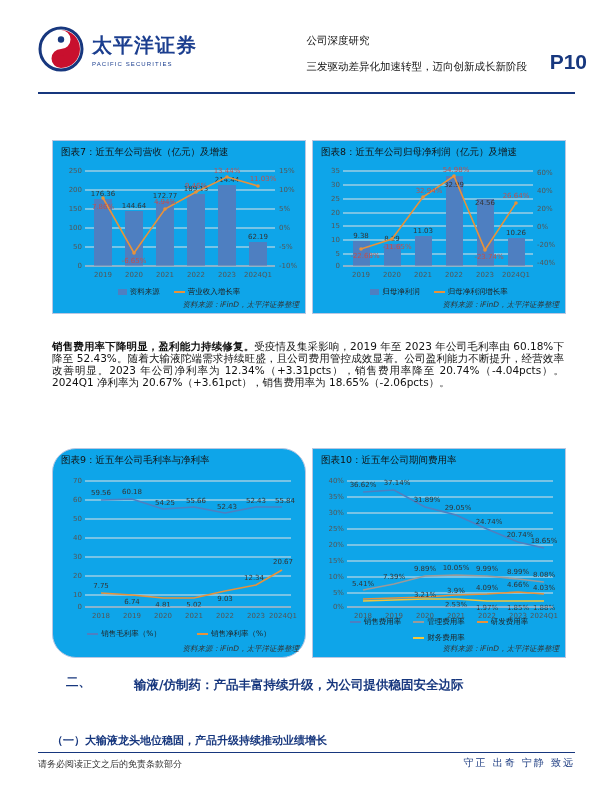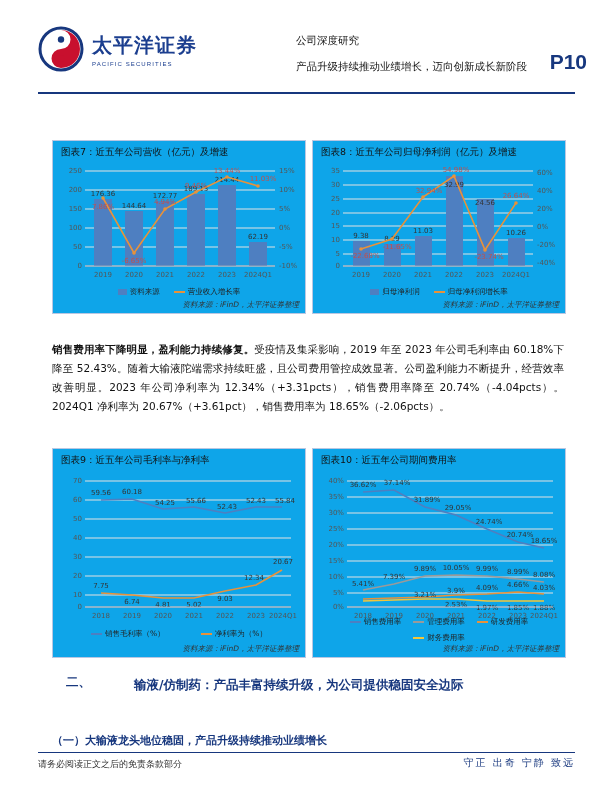--- a/index.html
+++ b/index.html
@@ -26,21 +26,21 @@
   .chart-area{position:absolute;left:0;top:18px;right:0;bottom:26px;}
   svg{display:block;}
 
   .legend{position:absolute;bottom:16px;left:0;width:100%;display:flex;justify-content:center;gap:14px;align-items:center;}
   .legend span.lbl{font-size:7.5px;color:#222;font-family:"DejaVu Sans",sans-serif;}
   .lg-item{display:flex;align-items:center;gap:3px;}
   .lg-box{width:9px;height:6px;}
   .lg-line{width:11px;height:2px;}
 
   
-  .para{position:absolute;font-size:10.5px;line-height:19px;color:#111;font-family:"DejaVu Sans",sans-serif;text-align:justify;}
+  .para{position:absolute;font-size:10.5px;line-height:12px;color:#111;font-family:"DejaVu Sans",sans-serif;text-align:justify;}
   .para b{font-weight:bold;}
 
   .sec-h{position:absolute;font-size:12.5px;font-weight:bold;color:#17377e;font-family:"DejaVu Sans",sans-serif;}
   .sub-h{position:absolute;font-size:11px;font-weight:bold;color:#17377e;font-family:"DejaVu Sans",sans-serif;}
 
   
   .foot-rule{position:absolute;left:38px;top:752px;width:537px;height:1px;background:#17377e;}
   .foot-left{position:absolute;left:38px;top:758px;font-size:9px;color:#333;font-family:"DejaVu Sans",sans-serif;}
   .foot-right{position:absolute;right:38px;top:756px;font-size:10px;color:#17377e;letter-spacing:2px;font-family:"DejaVu Sans",sans-serif;}
   .axis-lbl{font-size:7px;fill:#555;font-family:"DejaVu Sans",sans-serif;}
@@ -62,21 +62,21 @@
           <circle cx="23" cy="32.5" r="3.2" fill="#c8102e"></circle>
         </svg>
       </div>
       <div>
         <div class="logo-text-cn">太平洋证券</div>
         <div class="logo-text-en">PACIFIC SECURITIES</div>
       </div>
     </div>
     <div class="hdr-right">
       <div class="hdr-line1">公司深度研究</div>
-      <div class="hdr-line2">产品升级持续推动业绩增长，迈向创新成长新阶段</div>
+      <div class="hdr-line2">三发驱动差异化加速转型，迈向创新成长新阶段</div>
     </div>
     <div class="pagebox">P10</div>
     <div class="hdr-rule"></div>
   </div>
 
   <div class="panel" style="left:52px;top:140px;width:252px;height:172px;">
     <div class="panel-title">图表7：近五年公司营收（亿元）及增速</div>
     <div class="chart-area">
       <svg width="252" height="128" viewBox="0 0 252 128">
 
@@ -254,21 +254,21 @@
           <span class="lbl">归母净利润增长率</span>
         </div>
     </div>
     <div class="src">资料来源：iFinD，太平洋证券整理</div>
   </div>
 
   <div class="para" style="left:52px;top:340px;width:512px;">
     <b>销售费用率下降明显，盈利能力持续修复。</b><span>受疫情及集采影响，2019 年至 2023 年公司毛利率由 60.18%下降至 52.43%。随着大输液陀端需求持续旺盛，且公司费用管控成效显著。公司盈利能力不断提升，经营效率改善明显。2023 年公司净利率为 12.34%（+3.31pcts），销售费用率降至 20.74%（-4.04pcts）。2024Q1 净利率为 20.67%（+3.61pct），销售费用率为 18.65%（-2.06pcts）。</span>
   </div>
 
-  <div class="panel" style="left:52px;top:448px;width:252px;height:208px;">
+  <div class="panel" style="left:52px;top:448px;width:252px;height:208px;border-radius:24px;">
     <div class="panel-title">图表9：近五年公司毛利率与净利率</div>
     <div class="chart-area" style="bottom:30px;">
       <svg width="252" height="160" viewBox="0 0 252 160">
         <g stroke="#e2e2e2" stroke-width="1">
           <line x1="32" y1="14" x2="238" y2="14"></line>
             <line x1="32" y1="33" x2="238" y2="33"></line>
           <line x1="32" y1="52" x2="238" y2="52"></line>
             <line x1="32" y1="71" x2="238" y2="71"></line>
           <line x1="32" y1="90" x2="238" y2="90"></line>
             <line x1="32" y1="109" x2="238" y2="109"></line>
@@ -319,21 +319,21 @@
         </g>
       </svg>
     </div>
     <div class="legend" style="bottom:18px;gap:36px;">
       <div class="lg-item">
           <div class="lg-line" style="background:#4e7fc1"></div>
           <span class="lbl">销售毛利率（%）</span>
         </div>
       <div class="lg-item">
           <div class="lg-line" style="background:#e8923a"></div>
-          <span class="lbl">净利率为（%）</span>
+          <span class="lbl">销售净利率（%）</span>
         </div>
     </div>
     <div class="src">资料来源：iFinD，太平洋证券整理</div>
   </div>
 
   <div class="panel" style="left:312px;top:448px;width:252px;height:208px;">
     <div class="panel-title">图表10：近五年公司期间费用率</div>
     <div class="chart-area" style="bottom:30px;">
       <svg width="252" height="160" viewBox="0 0 252 160">
         <g stroke="#e2e2e2" stroke-width="1">

